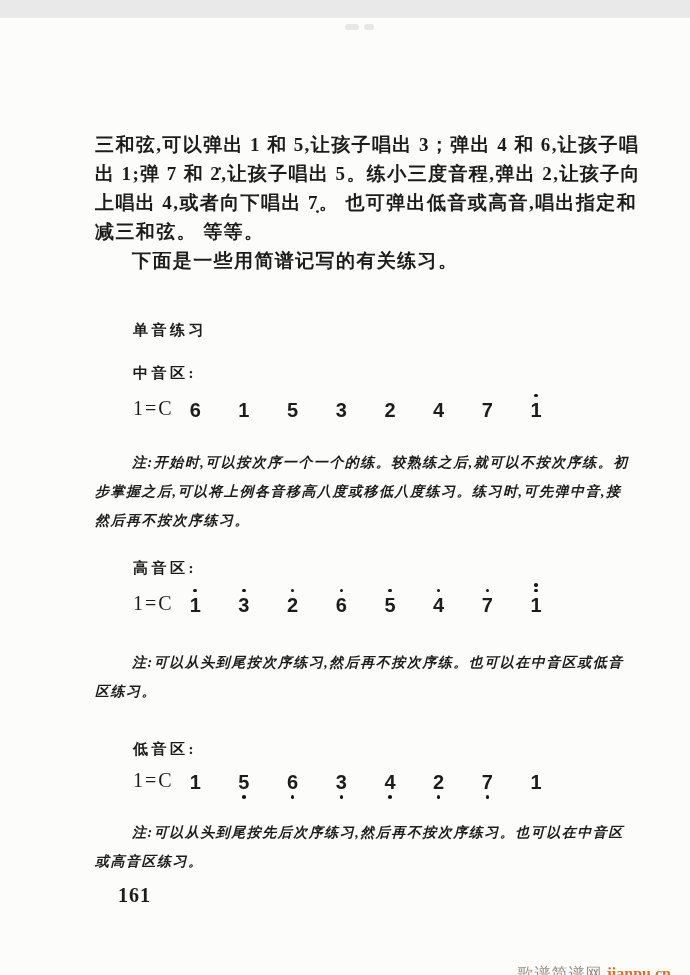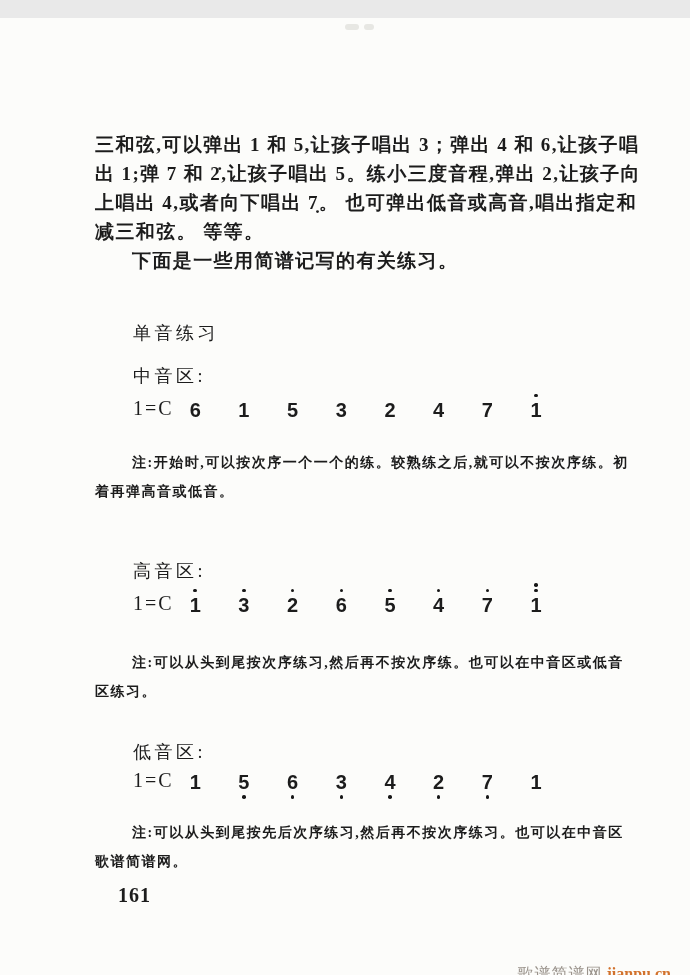--- a/index.html
+++ b/index.html
@@ -8,39 +8,39 @@
     background:#fcfcfa;overflow:hidden;
     font-family:"Liberation Serif","DejaVu Serif",serif;
     color:#1c1c1c;
   }
   .abs{position:absolute;}
   
   #intro{left:95px;top:112px;width:560px;font-size:19px;font-weight:600;}
   #intro .pline{line-height:29px;white-space:nowrap;letter-spacing:1.4px;}
   #intro .pline.indent{padding-left:37px;}
   
-  .sec-title{left:133px;font-size:18px;font-weight:400;letter-spacing:3.5px;white-space:nowrap;}
+  .sec-title{left:133px;font-size:15px;font-weight:700;letter-spacing:3.5px;white-space:nowrap;}
   
   .note-row{left:133px;display:flex;align-items:flex-start;white-space:nowrap;}
   .note-row .key{
     font-family:"Liberation Serif",serif;font-weight:400;font-size:20px;
     letter-spacing:2px;padding-top:11px;margin-right:16px;
   }
   .note-row .notes{display:inline-flex;justify-content:space-between;width:352px;}
   .note{display:inline-flex;flex-direction:column;align-items:center;}
   .note .num{
     font-family:"Liberation Sans","DejaVu Sans",sans-serif;
     font-weight:700;font-size:20px;line-height:22px;
   }
   .dots{display:flex;flex-direction:column;align-items:center;gap:2px;}
   .dots.above{height:11px;justify-content:flex-end;padding-bottom:2px;}
   .dots.below{padding-top:2px;}
   .dot{width:3.5px;height:3.5px;border-radius:50%;background:#161616;display:block;}
   
-  .note-text{left:95px;width:560px;font-size:14px;font-weight:700;}
+  .note-text{left:95px;width:560px;font-size:14px;font-weight:700;font-style:italic;}
   .note-text .nl{line-height:29px;white-space:nowrap;letter-spacing:1.5px;}
   .note-text .nl.first{padding-left:37px;}
   
   #pagenum{left:118px;top:866px;font-size:20px;font-weight:700;letter-spacing:1px;}
   
   #dotline{left:300px;top:958px;width:245px;border-top:1.5px dotted #c6bfb6;}
   #watermark{right:19px;top:946px;font-size:16px;white-space:nowrap;
     font-family:Liberation Serif, serif;}
   #watermark .wm-name{color:#9a938c;letter-spacing:1px;}
   #watermark .wm-url{color:#d2722d;font-weight:600;}
@@ -108,21 +108,22 @@
           <span class="dots above">
             <i class="dot"></i>
           </span>
           <span class="num">1</span>
           <span class="dots below"></span>
         </span>
       </span>
   </div>
   <div class="abs note-text" style="top:430px;">
     <div class="nl first">注:开始时,可以按次序一个一个的练。较熟练之后,就可以不按次序练。初</div>
-    <div class="nl">着再弹高音或低音。</div>
+    <div class="nl">步掌握之后,可以将上例各音移高八度或移低八度练习。练习时,可先弹中音,接</div>
+    <div class="nl">然后再不按次序练习。</div>
   </div>
 
   <div class="abs sec-title" style="top:541px;">高音区:</div>
   <div class="abs note-row" style="top:563px;">
     <span class="key">1=C</span>
     <span class="notes">
         <span class="note">
           <span class="dots above">
             <i class="dot"></i>
           </span>
@@ -239,21 +240,21 @@
         </span>
         <span class="note">
           <span class="dots above"></span>
           <span class="num">1</span>
           <span class="dots below"></span>
         </span>
       </span>
   </div>
   <div class="abs note-text" style="top:800px;">
     <div class="nl first">注:可以从头到尾按先后次序练习,然后再不按次序练习。也可以在中音区</div>
-    <div class="nl">歌谱简谱网。</div>
+    <div class="nl">或高音区练习。</div>
   </div>
 
   <div id="pagenum" class="abs">161</div>
 
   <div id="dotline" class="abs"></div>
   <div id="watermark" class="abs">
     <span class="wm-name">歌谱简谱网</span>
     <span class="wm-url">jianpu.cn</span>
   </div>
 

